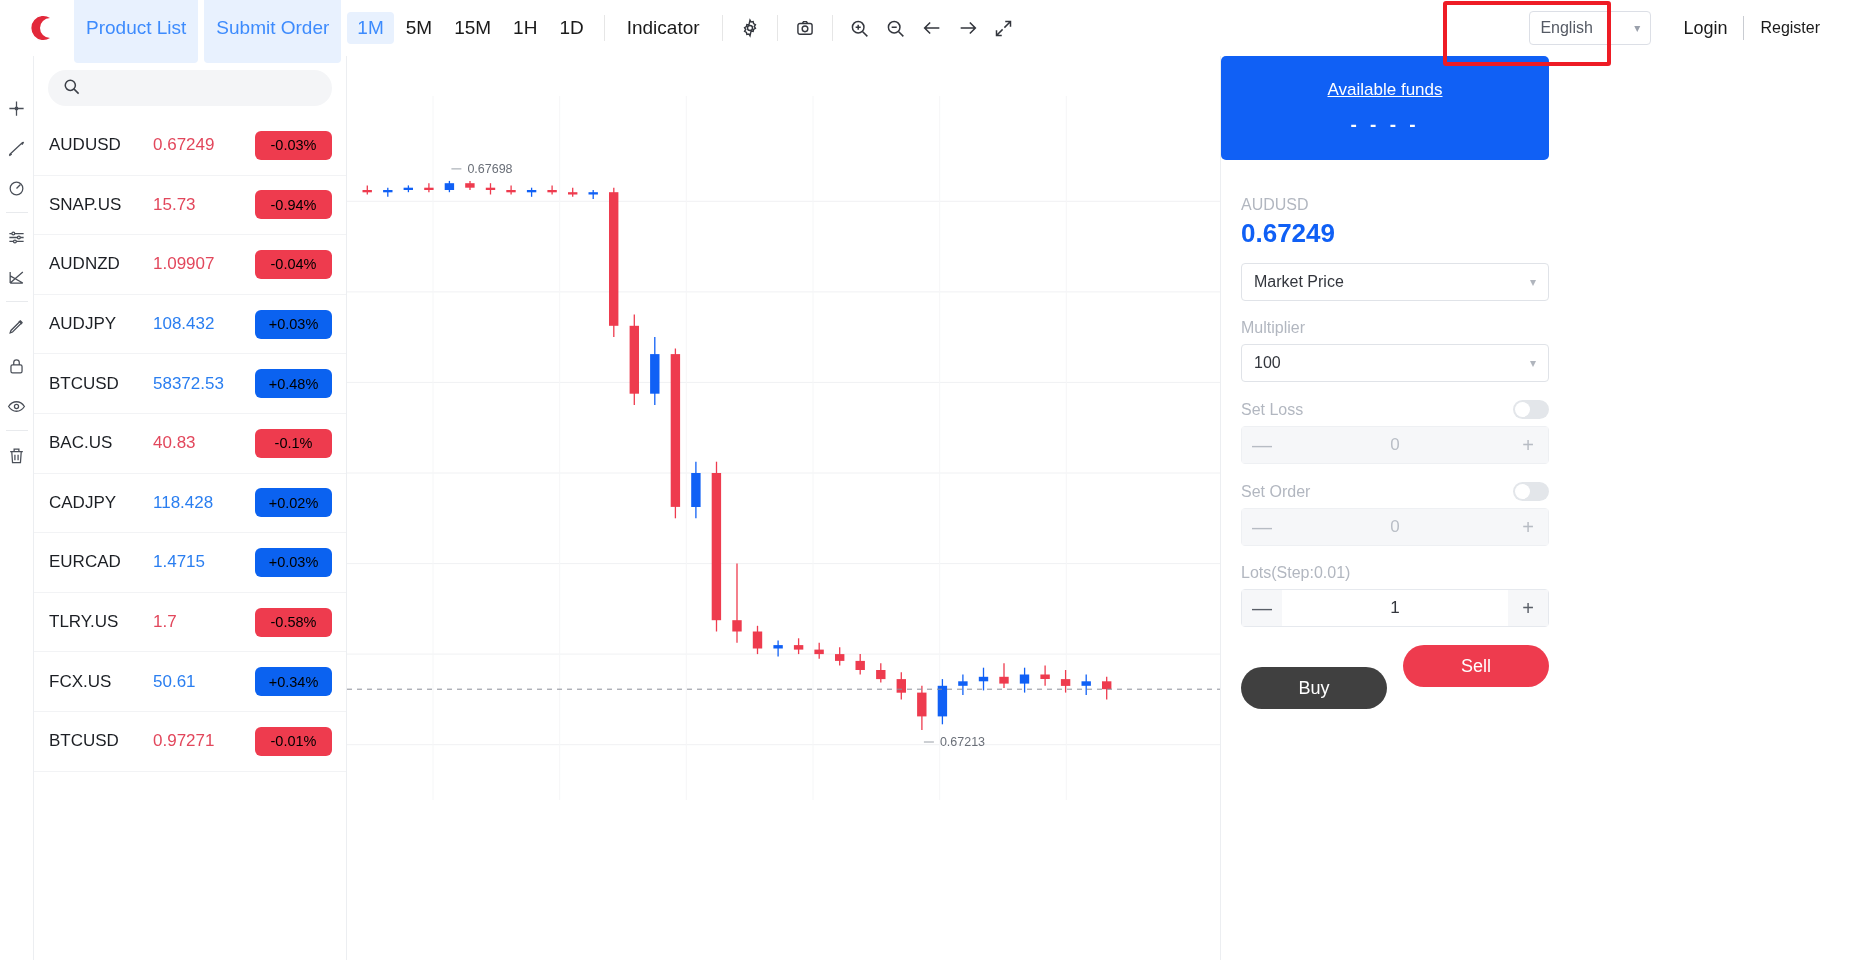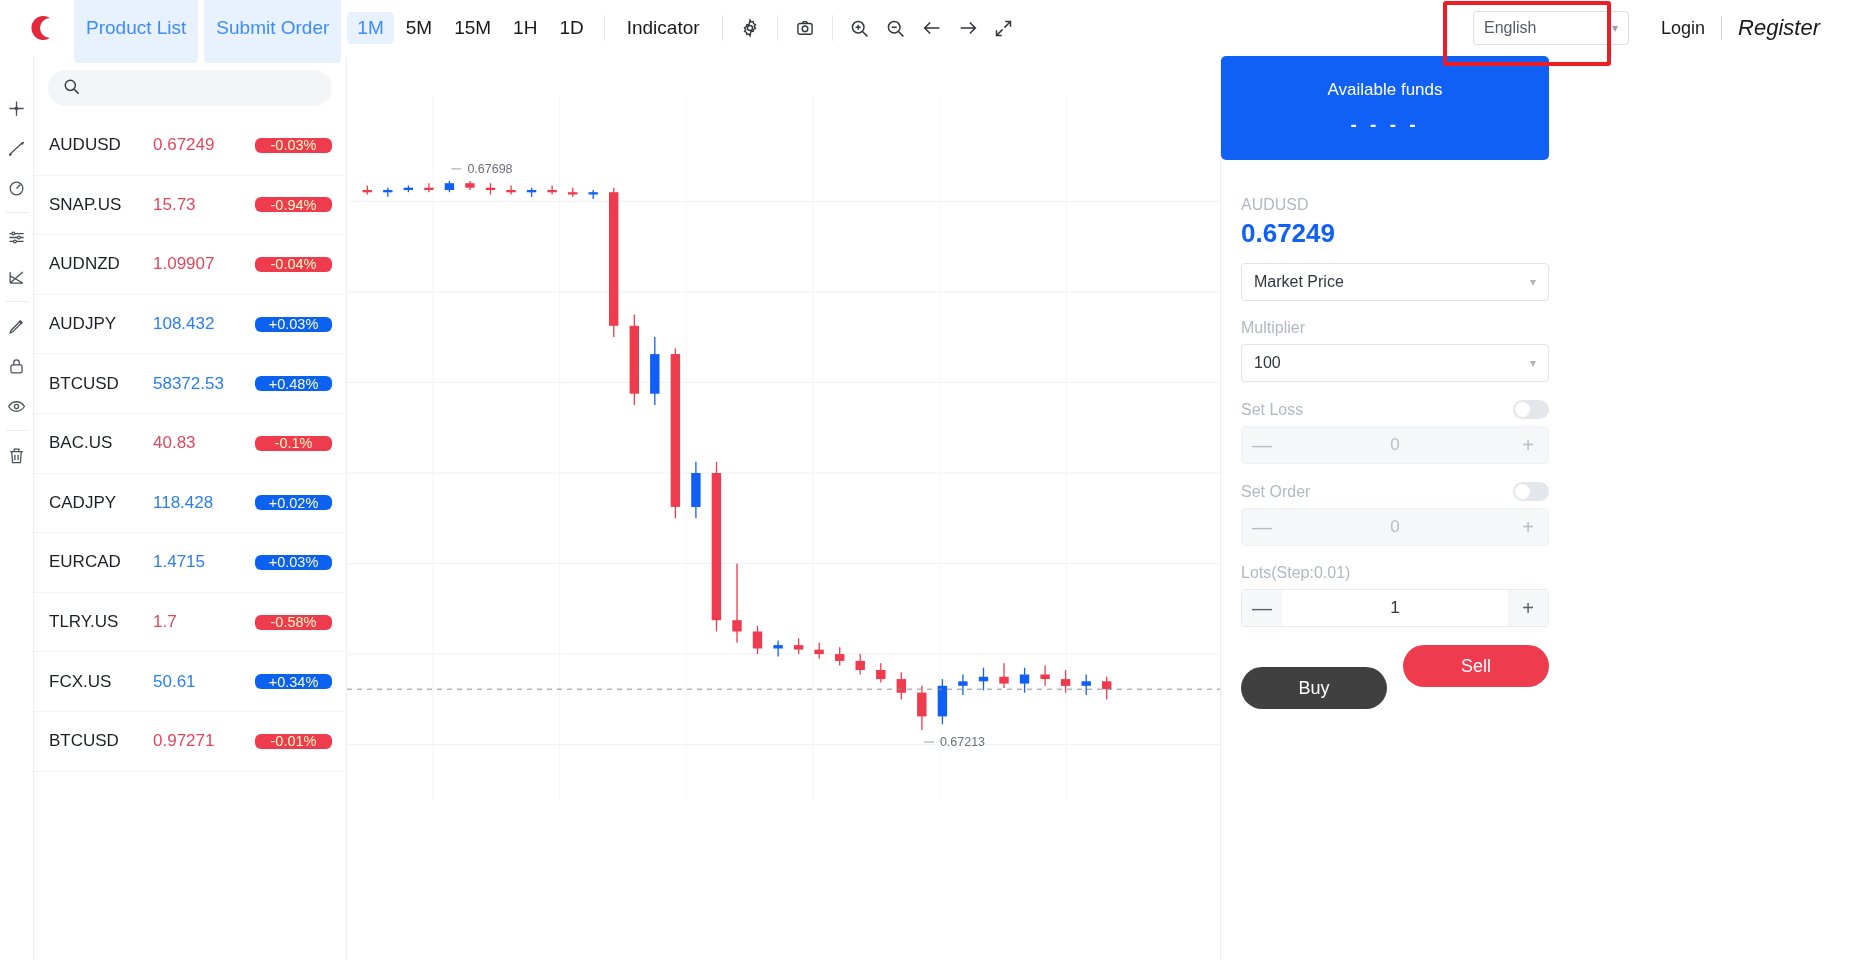--- a/index.html
+++ b/index.html
@@ -46,31 +46,31 @@
   .sep { width: 1px; height: 26px; background: #e6e6e6; margin: 0 8px; }
   .iconbtn {
     width: 34px; height: 34px; display: flex; align-items: center;
     justify-content: center; cursor: pointer; color: #33363d;
   }
   .hdr-right {
     margin-left: auto; display: flex; align-items: center;
     padding-right: 18px; gap: 0;
   }
   .langsel {
-    width: 156px; height: 34px; border: 1px solid #dcdfe6; border-radius: 4px;
+    width: 122px; height: 34px; border: 1px solid #dcdfe6; border-radius: 4px;
     display: flex; align-items: center; padding: 0 10px; font-size: 16px;
     color: #555a64; cursor: pointer; background: #fff;
   }
   .langsel .cv { margin-left: auto; color: #9aa0ab; font-size: 12px; }
   .login {
     font-size: 18px; color: #1a1a1a; padding: 6px 16px; margin-left: 16px; cursor: pointer;
   }
   .vbar { width: 1px; height: 24px; background: #c9ccd2; }
   .register {
-    font-size: 22px; color: #1a1a1a; padding: 6px 16px; cursor: pointer; font-style: italic;
+    font-size: 16px; color: #1a1a1a; padding: 6px 16px; cursor: pointer;
   }
   .redbox {
     position: absolute; left: 1443px; top: 1px; width: 168px; height: 65px;
     border: 4px solid #ee1c25; border-radius: 3px; z-index: 40; pointer-events: none;
   }
 
   
   .rail {
     position: absolute; left: 0; top: 56px; width: 34px; height: 904px;
     background: #fff; border-right: 1px solid #eceef1;
@@ -101,21 +101,21 @@
   .qrow {
     height: 59.6px; display: flex; align-items: center;
     padding: 0 14px 0 15px; border-bottom: 1px solid #f2f3f5; cursor: pointer;
     position: relative;
   }
   .qsym { font-size: 17px; color: #1c1f24; width: 104px; flex: none; }
   .qprice { font-size: 17px; flex: 1; }
   .qprice.up { color: #2a7ef0; }
   .qprice.down { color: #e2475c; }
   .qbadge {
-    width: 77px; height: 15px; border-radius: 6px; color: #fef9c3;
+    width: 77px; height: 29px; border-radius: 6px; color: #000000;
     font-size: 14.5px; display: flex; align-items: center;
     justify-content: center; flex: none;
   }
   .qbadge.up { background: #0b62f0; }
   .qbadge.down { background: #ee3b4e; }
 
   
   .chart {
     position: absolute; left: 347px; top: 56px; width: 873px; height: 904px;
     background: #fff; z-index: 5; overflow: hidden;
@@ -154,21 +154,21 @@
   .panel-inner {
     position: absolute; left: 0; top: 0; width: 634px; height: 904px;
     pointer-events: auto;
   }
   .funds {
     position: absolute; left: 0px; top: 0px; width: 328px; height: 104px;
     background: #1060f5; border-radius: 5px; color: #fff;
     display: flex; flex-direction: column; align-items: center;
     justify-content: center; gap: 14px;
   }
-  .funds .flabel { font-size: 17px; }
+  .funds .flabel { font-size: 17px; text-decoration: underline; }
   .funds .fval { font-size: 19px; letter-spacing: 4px; font-weight: 700; }
 
   .pbody { position: absolute; left: 20px; top: 140px; width: 308px; }
   .p-sym { font-size: 16px; color: #b2b7c0; margin-bottom: 4px; }
   .p-price { font-size: 26px; color: #1060f5; font-weight: 700; margin-bottom: 14px; }
   .p-select {
     height: 38px; border: 1px solid #e0e3e8; border-radius: 4px;
     display: flex; align-items: center; padding: 0 12px; font-size: 16px;
     color: #33363d; cursor: pointer; background: #fff; margin-bottom: 18px;
   }

